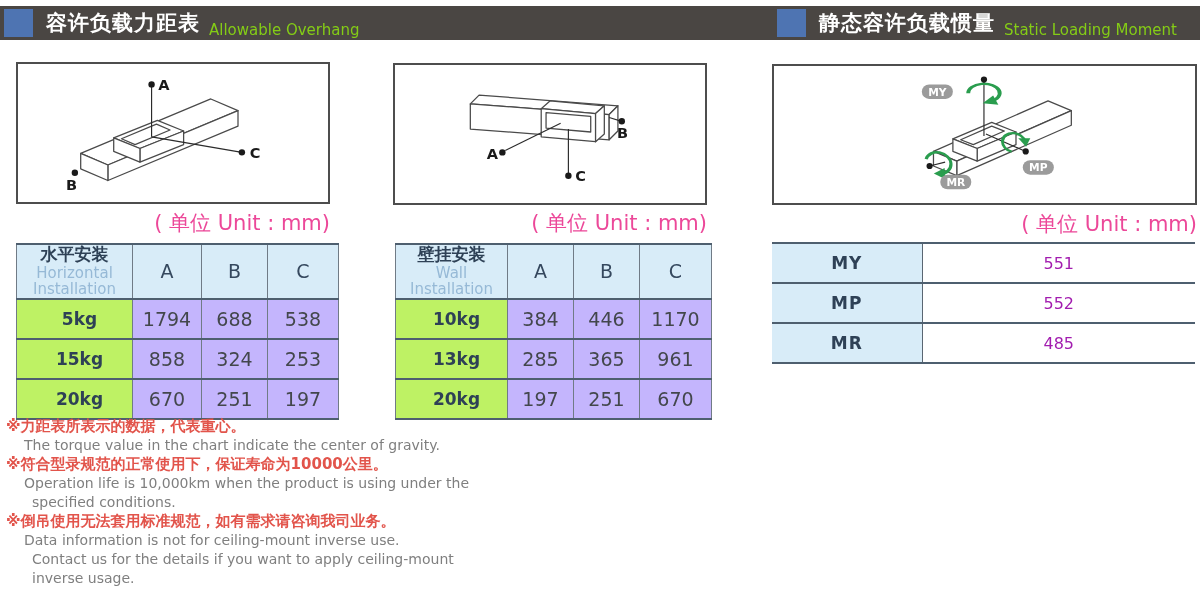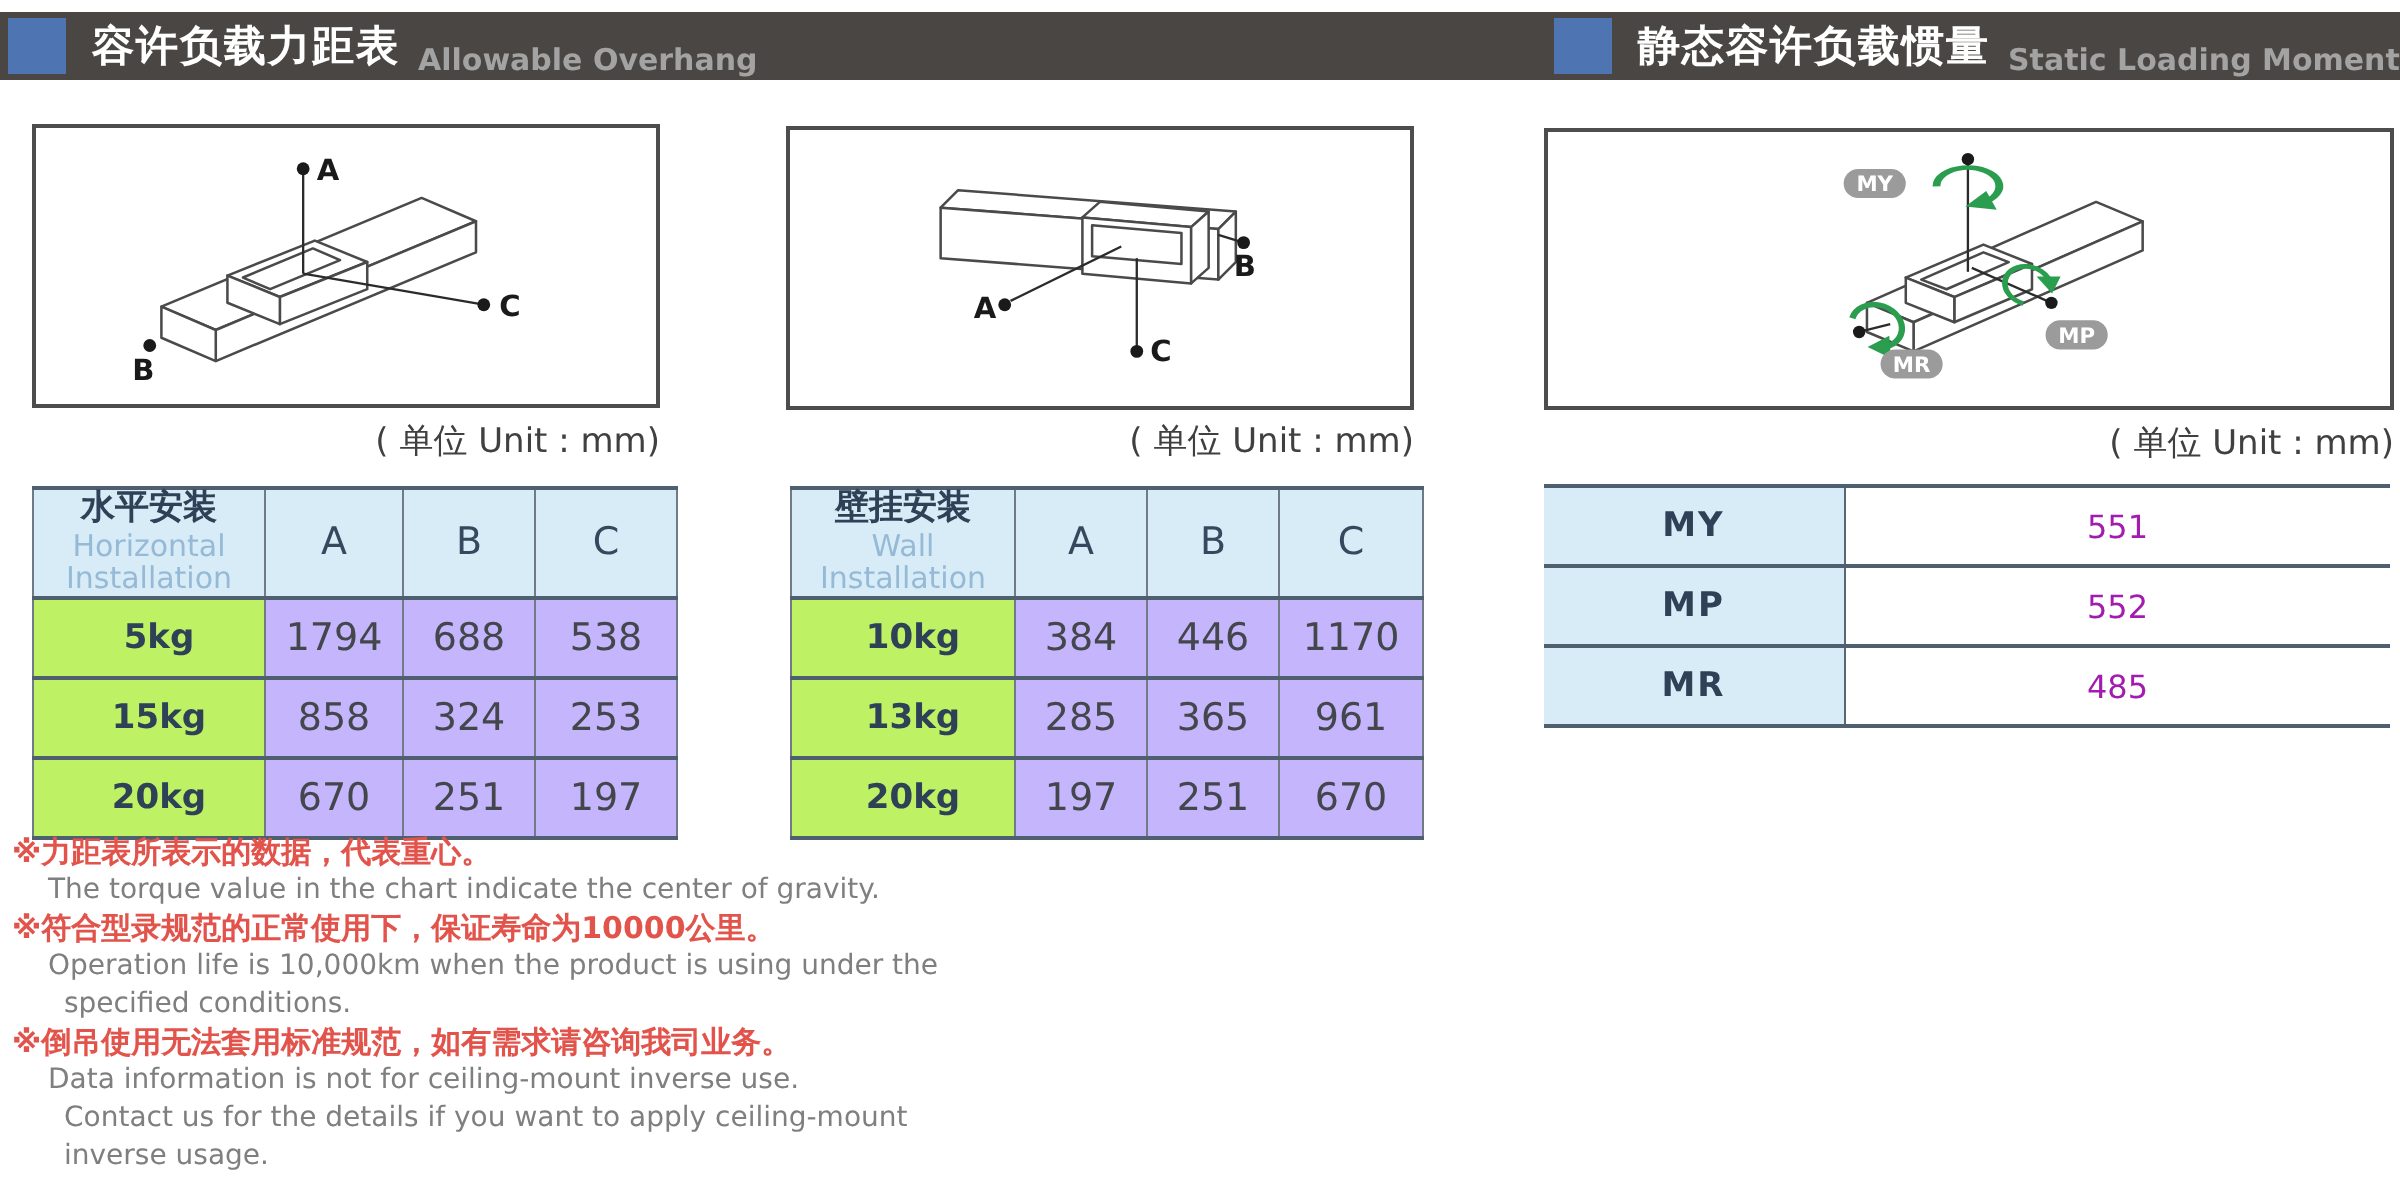--- a/index.html
+++ b/index.html
@@ -10,34 +10,34 @@
 
   
   .section-bar {
     position:absolute; top:6px; height:34px; background:#4a4643;
     display:flex; align-items:center;
   }
   .bar-left  { left:0; width:847px; }
   .bar-right { left:773px; width:509px; }
   .accent-sq { flex:none; width:29px; height:28px; background:#4e74b2; margin:0 13px 0 4px; }
   .bar-cn { color:#ffffff; font-size:21px; font-weight:bold; letter-spacing:1px; white-space:nowrap; }
-  .bar-en { color:#a3a3a3; font-size:15px; font-weight:bold; margin-left:9px; margin-top:13px; white-space:nowrap; }
+  .bar-en { color:#84cc16; font-size:15px; font-weight:normal; margin-left:9px; margin-top:13px; white-space:nowrap; }
 
   
   .dia-box { position:absolute; background:#fff; border:2px solid #4d4d4d; }
   #box1 { left:16px;  top:62px; width:310px; height:138px; }
   #box2 { left:393px; top:63px; width:310px; height:138px; }
   #box3 { left:772px; top:64px; width:421px; height:137px; }
   .dia-box svg { display:block; }
   svg text { font-family:"DejaVu Sans","Liberation Sans",sans-serif; }
   .pt-label { font-size:15px; font-weight:bold; fill:#1a1a1a; }
   .pill-label { font-size:11px; font-weight:bold; fill:#ffffff; text-anchor:middle; }
 
   
-  .unit-caption { position:absolute; font-size:17px; color:#404040; text-align:right; white-space:nowrap; }
+  .unit-caption { position:absolute; font-size:21px; color:#ec4899; text-align:right; white-space:nowrap; }
   #cap1 { left:16px;  top:209px; width:314px; }
   #cap2 { left:393px; top:209px; width:314px; }
   #cap3 { left:772px; top:210px; width:425px; }
 
   
   .dtable { position:absolute; border-collapse:collapse; table-layout:fixed; }
   .dtable th, .dtable td {
     border-top:2px solid #4e5f6f; border-bottom:2px solid #4e5f6f;
     border-left:1px solid #707b86; border-right:1px solid #707b86;
     padding:0; text-align:center; vertical-align:middle;

